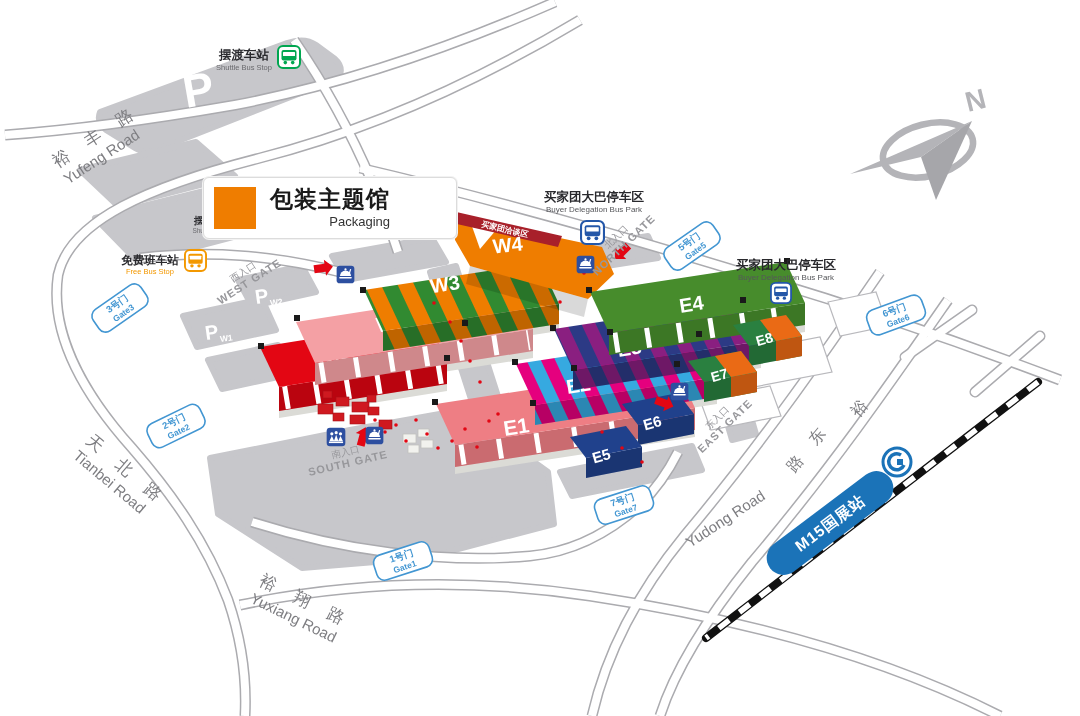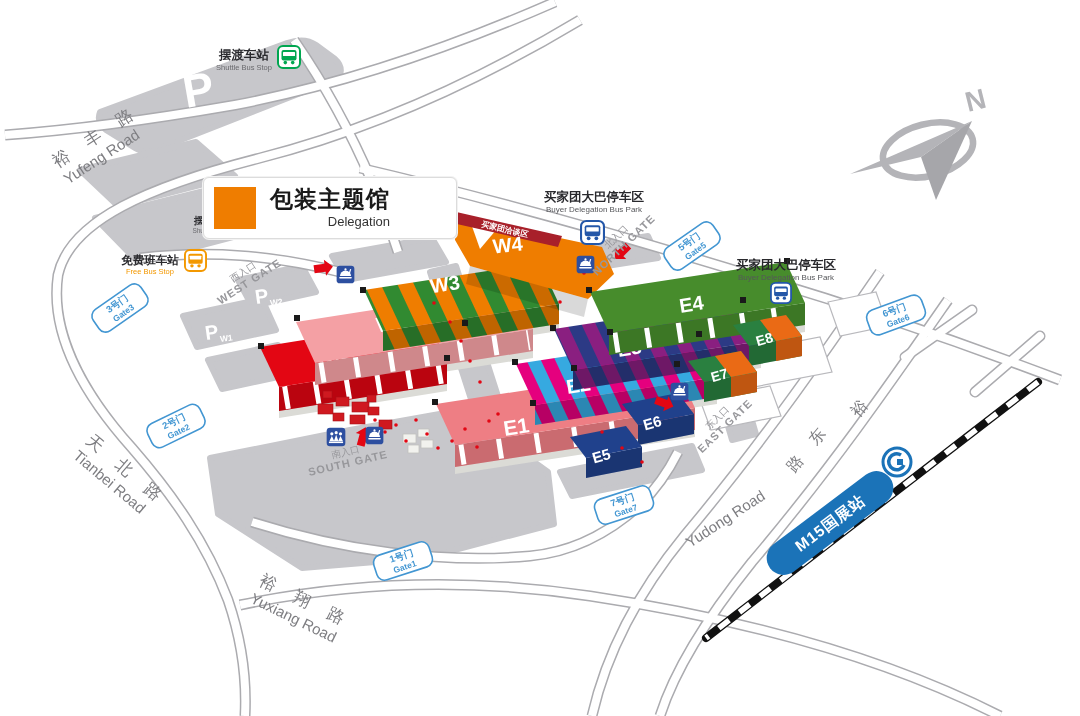--- a/index.html
+++ b/index.html
@@ -428,16 +428,16 @@
     <text x="968" y="112" font-size="28" font-weight="bold" fill="#b4b4b8" transform="rotate(-14 968 112)">N</text>
   </g>
 </svg>
 
 <div class="legend">
   <svg class="swatch" width="42" height="42">
     <rect width="42" height="42" fill="#ef7d00"></rect>
   </svg>
   <div>
     <div class="ttl">包装主题馆</div>
-    <div class="sub">Delegation</div>
+    <div class="sub">Packaging</div>
   </div>
 </div>
 </div>
 
 </body></html>

